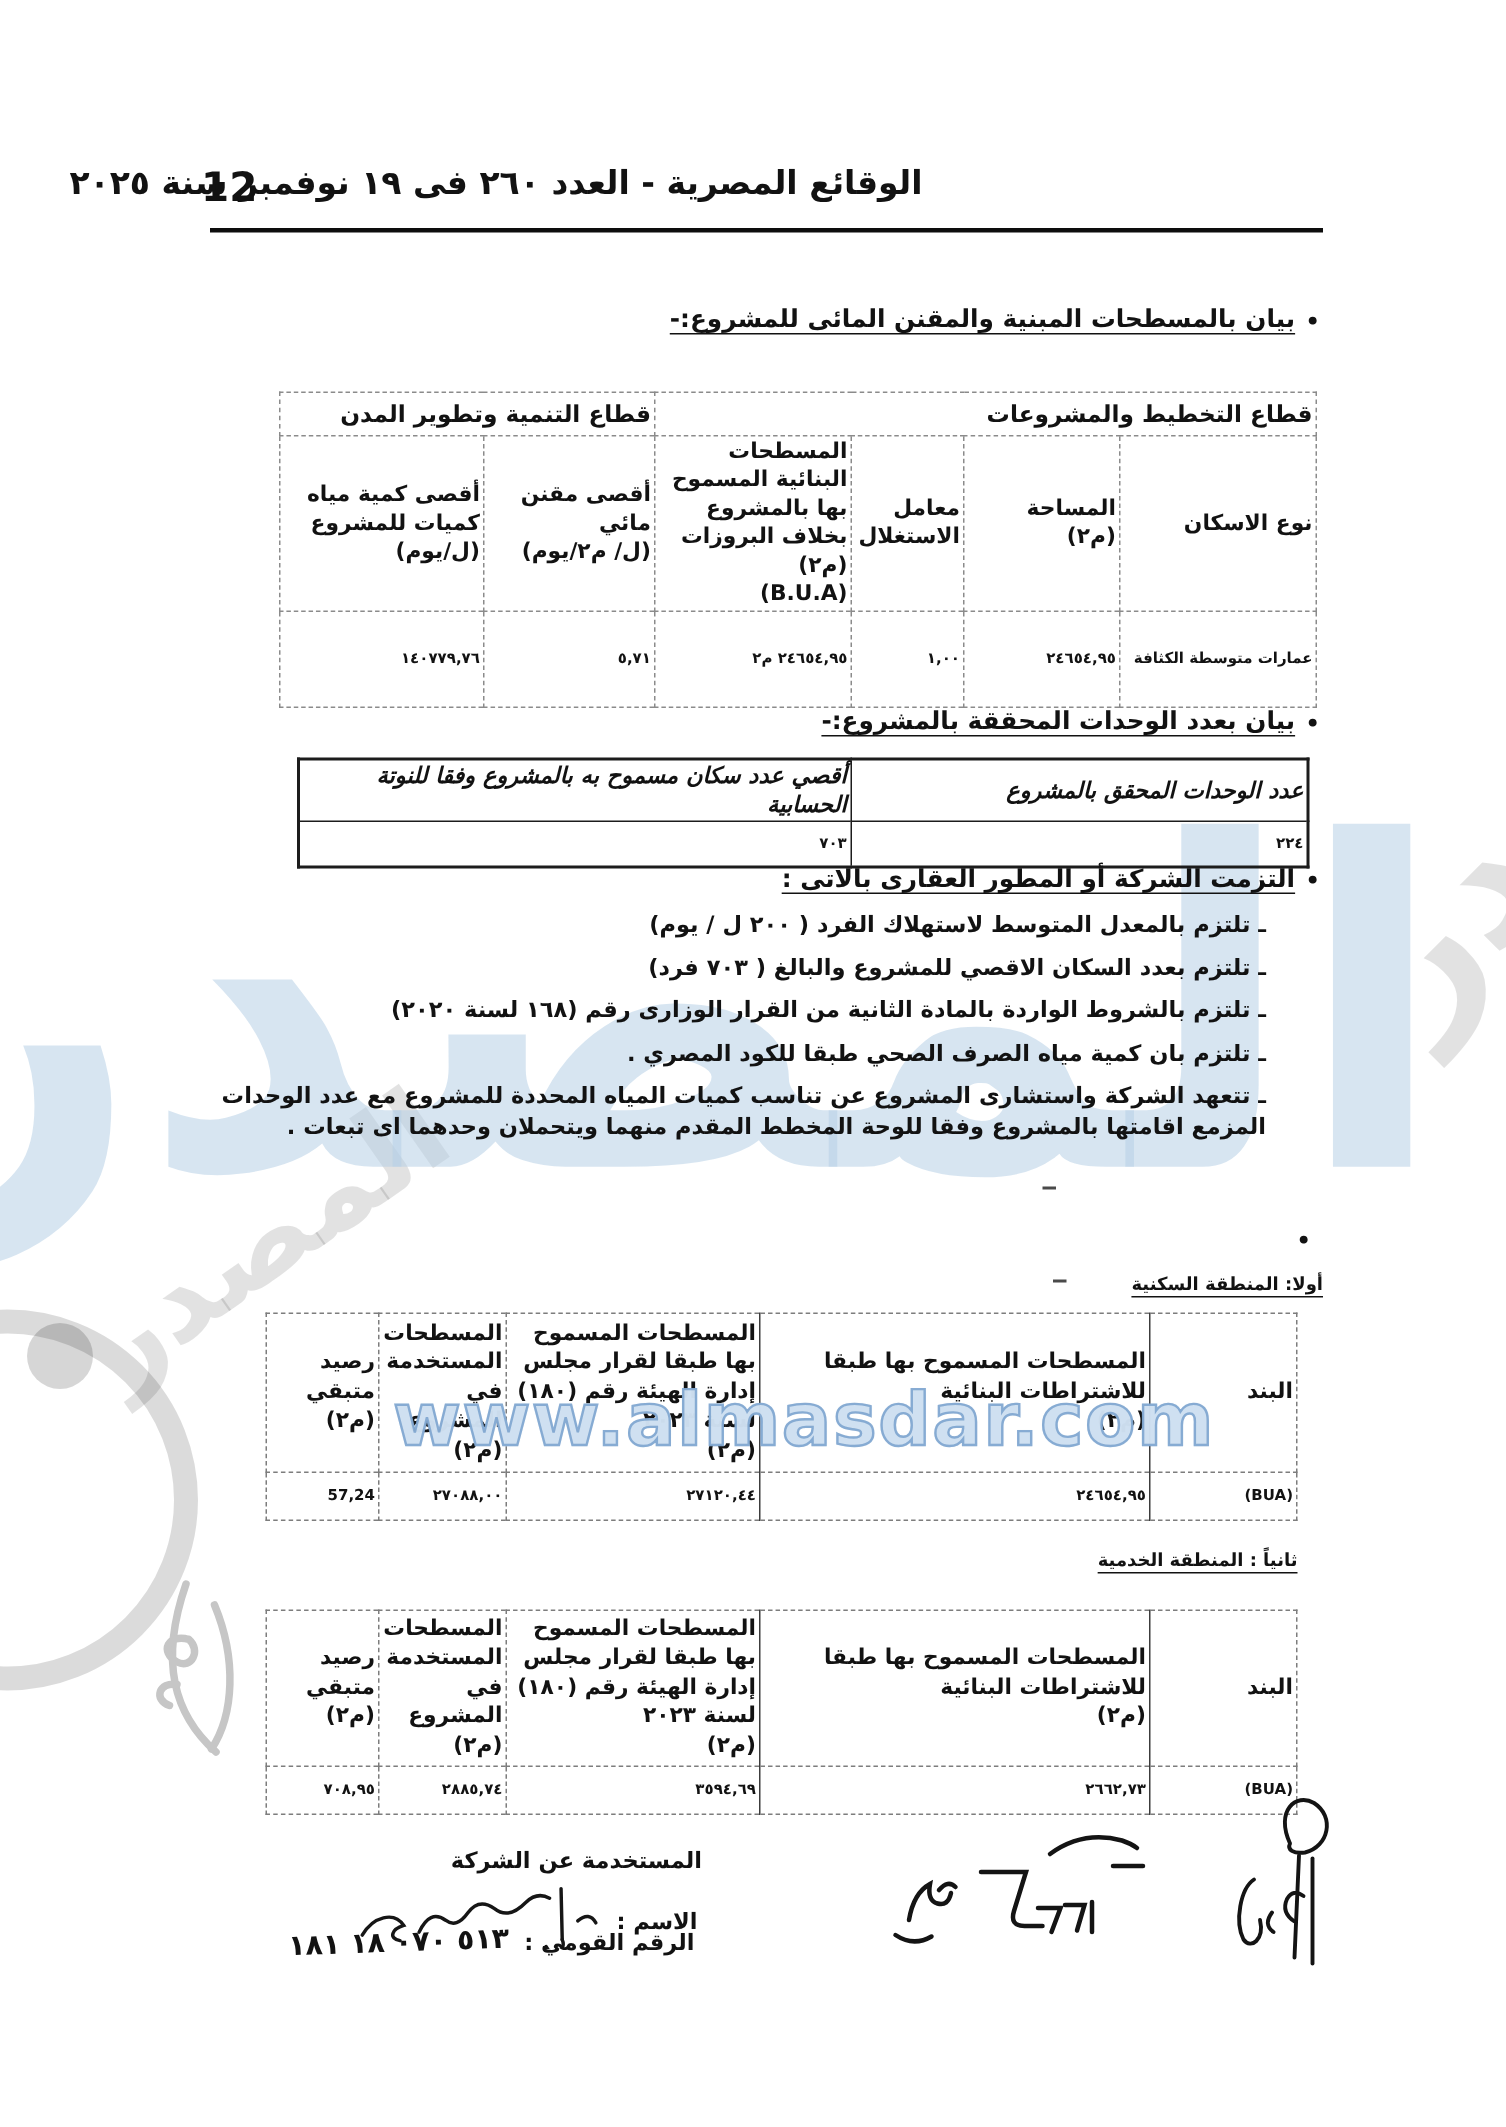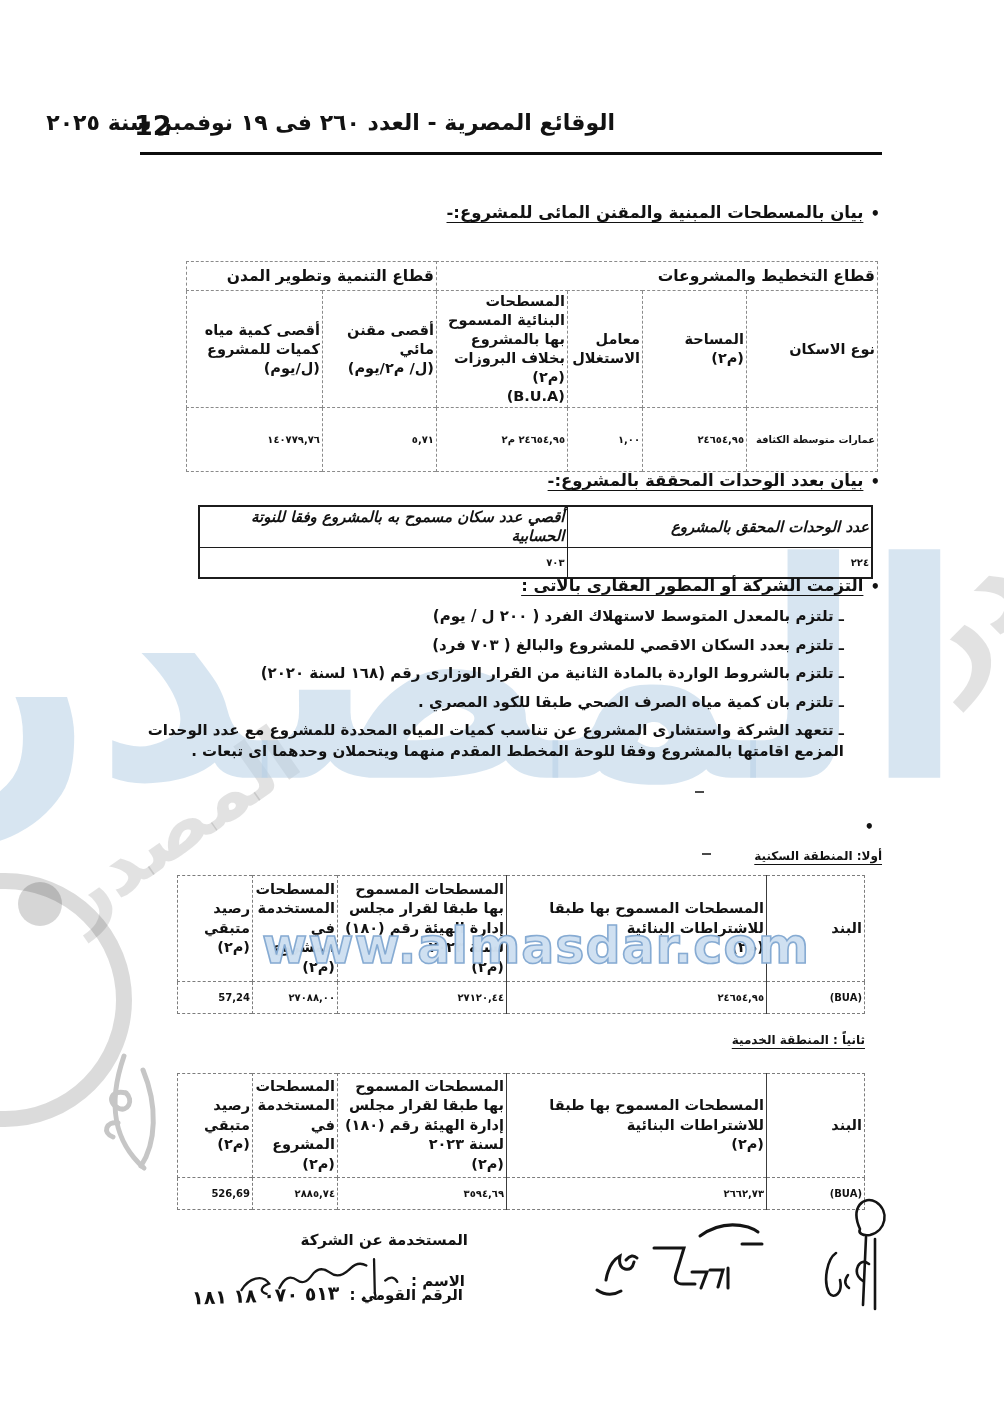--- a/index.html
+++ b/index.html
@@ -266,21 +266,21 @@
       <td class="hdr">
         <span>رصيد متبقي</span>
         <span class="unit">(م٢)</span>
       </td>
     </tr>
     <tr style="height:32px">
       <td class="val sl">(BUA)</td>
       <td class="val sl sr">٢٦٦٢,٧٣</td>
       <td class="val">٣٥٩٤,٦٩</td>
       <td class="val">٢٨٨٥,٧٤</td>
-      <td class="val">526,69</td>
+      <td class="val">٧٠٨,٩٥</td>
     </tr>
   </tbody>
     </table>
 
   <div class="abs foot" style="right:536px;top:1231px;">المستخدمة عن الشركة</div>
 
   <div class="abs foot" style="right:539px;top:1256px;display:flex;align-items:center;gap:8px;">
     <span>الاسم :</span>
     <span class="sig">
       <svg width="168" height="46" viewBox="0 0 168 46" style="transform:rotate(-3deg);">

